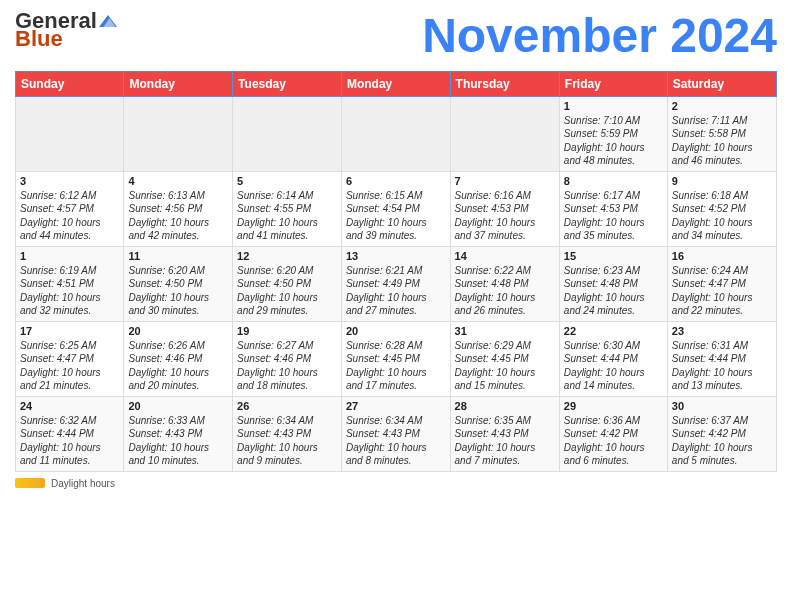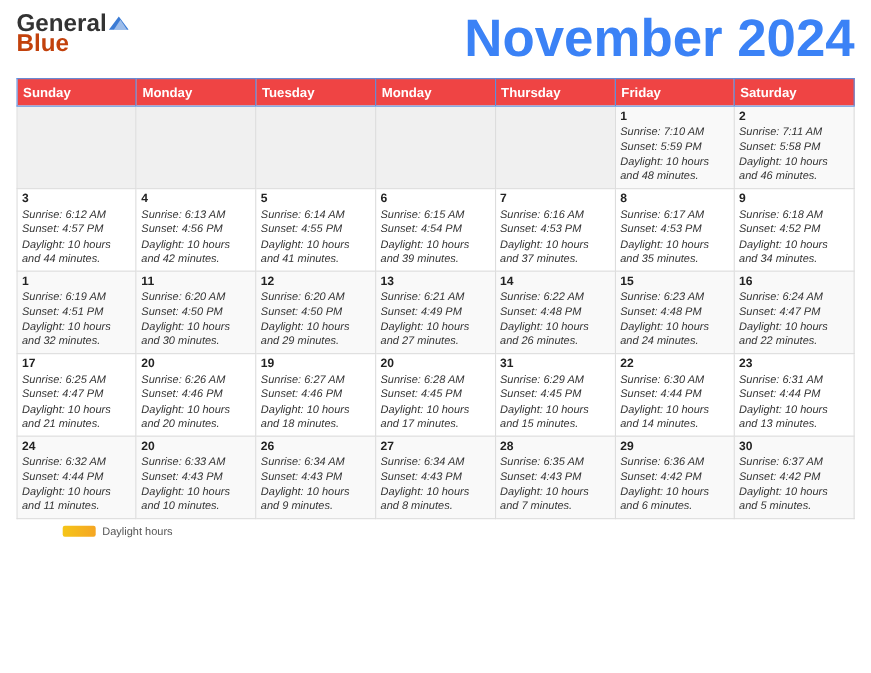--- a/index.html
+++ b/index.html
@@ -99,21 +99,20 @@
     .empty-cell {
       background: #f0f0f0 !important;
     }
     .footer {
       margin-top: 6px;
       font-size: 10px;
       color: #555;
       display: flex;
       align-items: center;
       gap: 6px;
-      margin-left: 42px;
     }
     .daylight-bar {
       display: inline-block;
       width: 30px;
       height: 10px;
       background: linear-gradient(to right, #f5c518, #f5a623);
       border-radius: 2px;
       vertical-align: middle;
     }
   </style>

